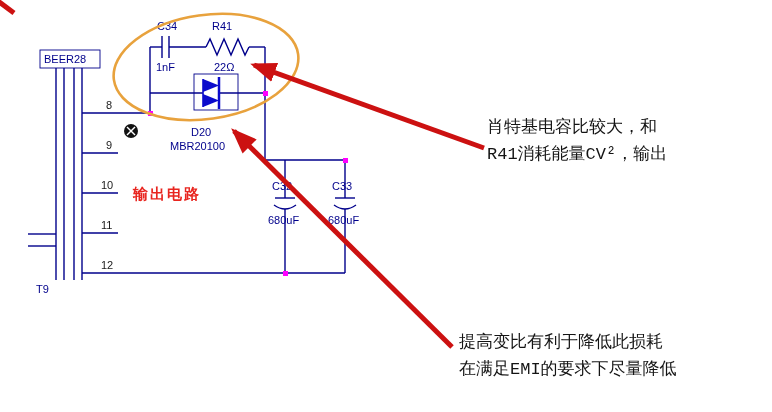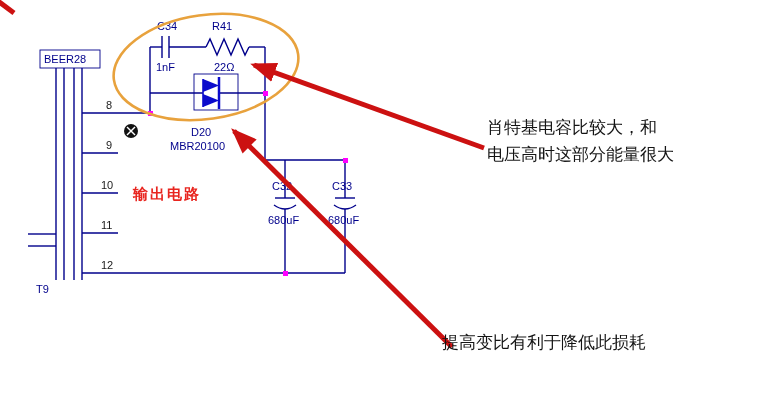--- a/index.html
+++ b/index.html
@@ -6,24 +6,24 @@
   .stage{position:relative;width:772px;height:412px;background:#ffffff;overflow:hidden;
          font-family:"Liberation Sans",sans-serif;}
   .stage svg{position:absolute;left:0;top:0;}
   .wire{stroke:#00008B;stroke-width:1.4;fill:none;}
   .thin{stroke:#00008B;stroke-width:0.9;fill:none;}
   .lbl{font-size:11px;fill:#00008B;font-family:"Liberation Sans",sans-serif;}
   .pin{font-size:11px;fill:#1a1a1a;font-family:"Liberation Sans",sans-serif;}
   .out-lbl{font-size:15px;font-weight:bold;fill:#E8251F;letter-spacing:2px;
            font-family:"Liberation Sans",sans-serif;}
   .note{position:absolute;color:#141414;font-size:17px;line-height:27px;
-        font-family:Liberation Serif, serif;}
+        font-family:Liberation Mono, monospace;}
   .note div{white-space:nowrap;}
   .note-top{left:487px;top:114px;width:280px;}
-  .note-bottom{left:442px;top:329px;width:310px;}
+  .note-bottom{left:459px;top:329px;width:310px;}
 </style>
 </head>
 <body>
 
 <div class="stage">
 
   <svg width="772" height="412" viewBox="0 0 772 412">
     <defs>
       <marker id="ah" markerUnits="userSpaceOnUse" markerWidth="26" markerHeight="20" refX="22" refY="10" orient="auto">
         <polygon points="0,0 26,10 0,20" fill="#CC1111"></polygon>
@@ -118,20 +118,21 @@
     <ellipse cx="206" cy="67" rx="93" ry="52" fill="none" stroke="#E8A23D" stroke-width="2.6" transform="rotate(-8 206 67)"></ellipse>
 
     <g>
       <line x1="484" y1="148" x2="254" y2="65" stroke="#CC1111" stroke-width="5" marker-end="url(#ah)"></line>
       <line x1="452" y1="347" x2="234" y2="131" stroke="#CC1111" stroke-width="5" marker-end="url(#ah)"></line>
     </g>
   </svg>
 
   <div class="note note-top">
     <div>肖特基电容比较大，和</div>
-    <div>电压高时这部分能量很大</div>
+    <div>R41消耗能量CV²，输出</div>
   </div>
 
   <div class="note note-bottom">
     <div>提高变比有利于降低此损耗</div>
+    <div>在满足EMI的要求下尽量降低</div>
   </div>
 
 </div>
 
 </body></html>

